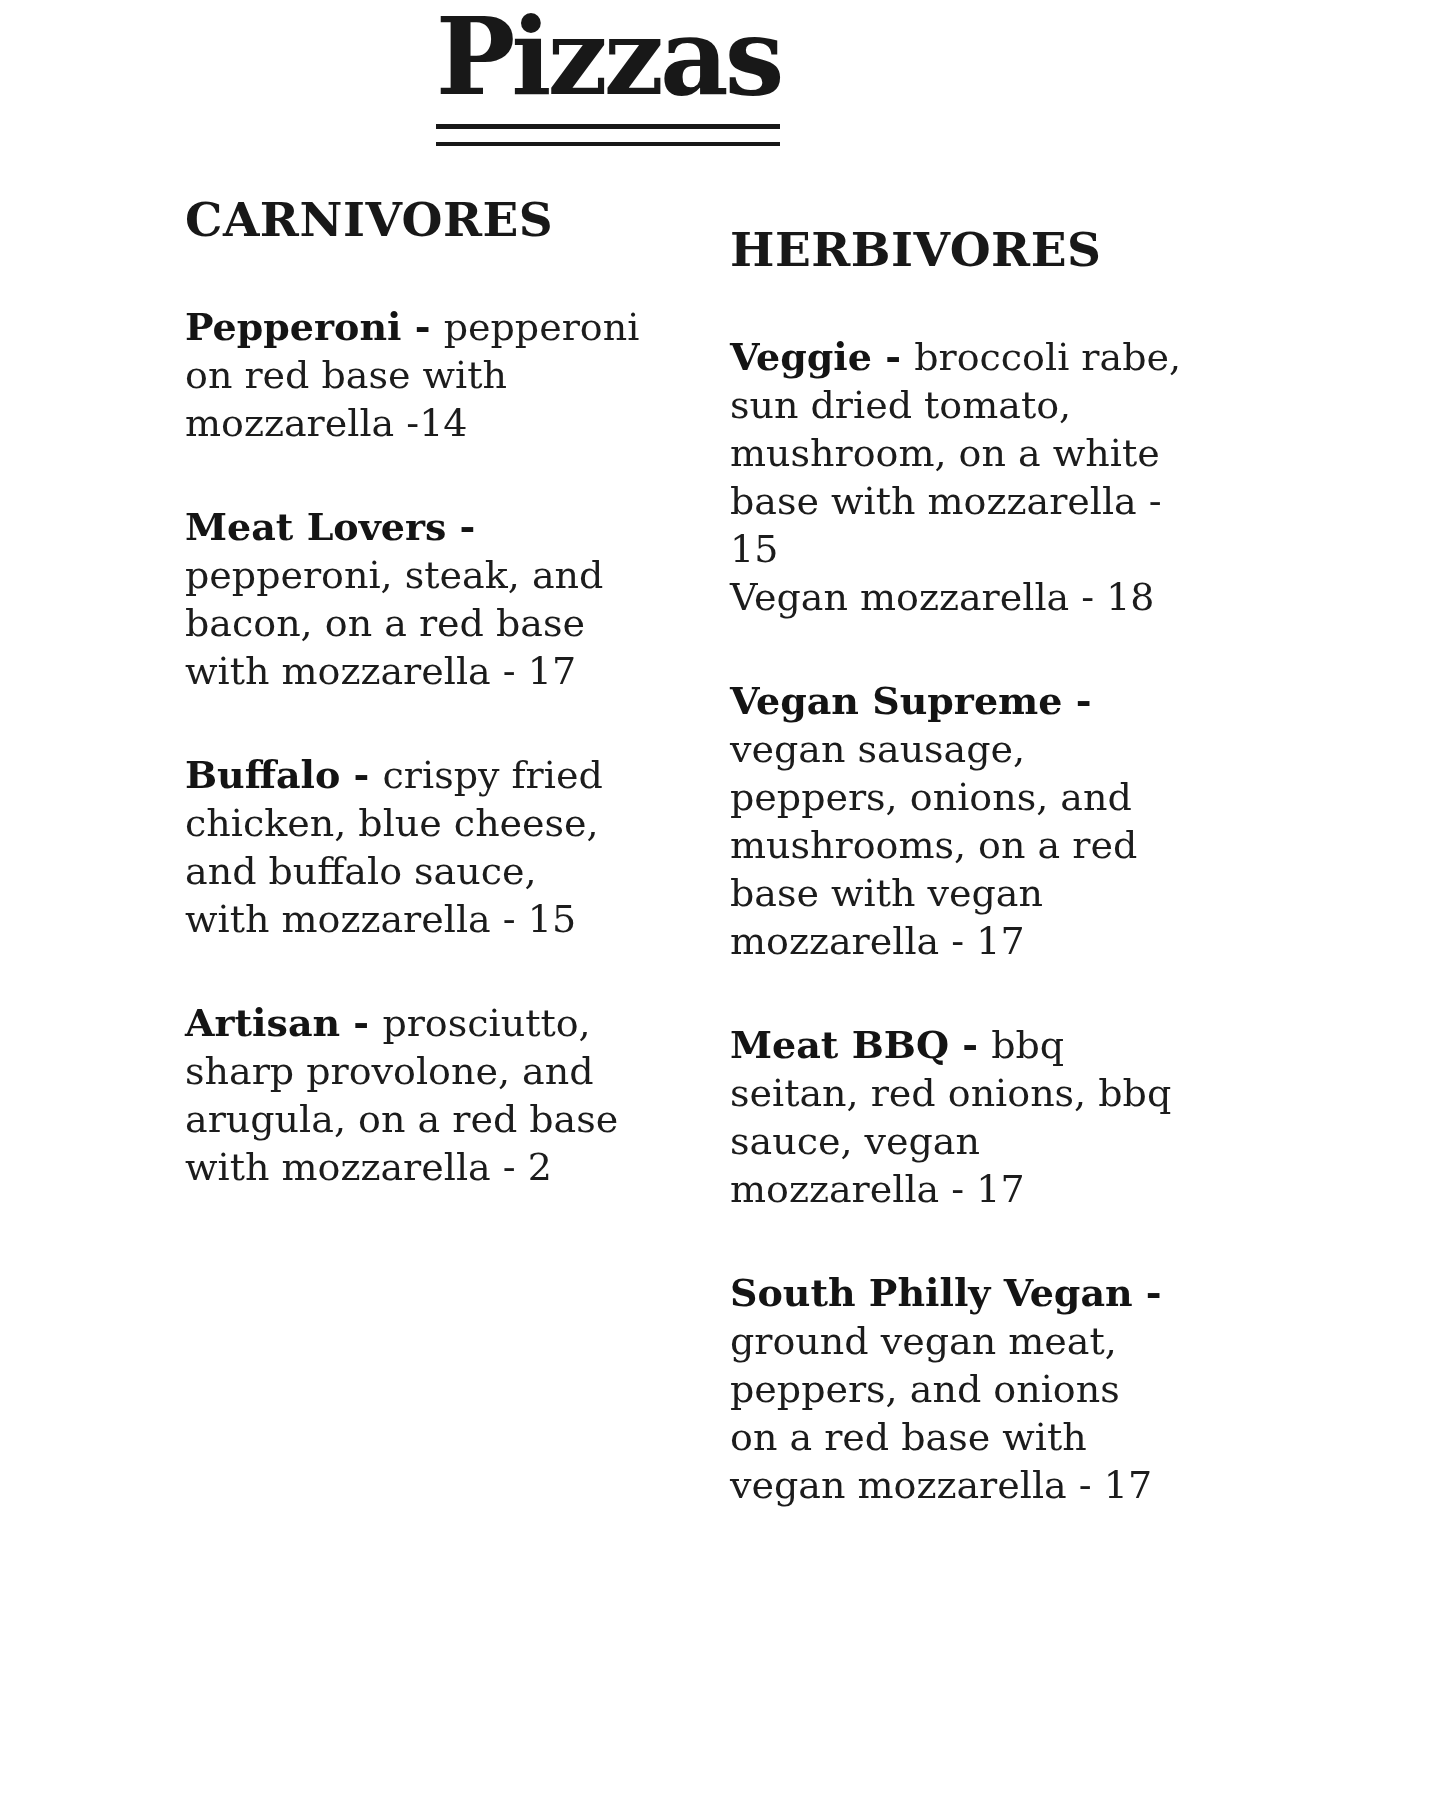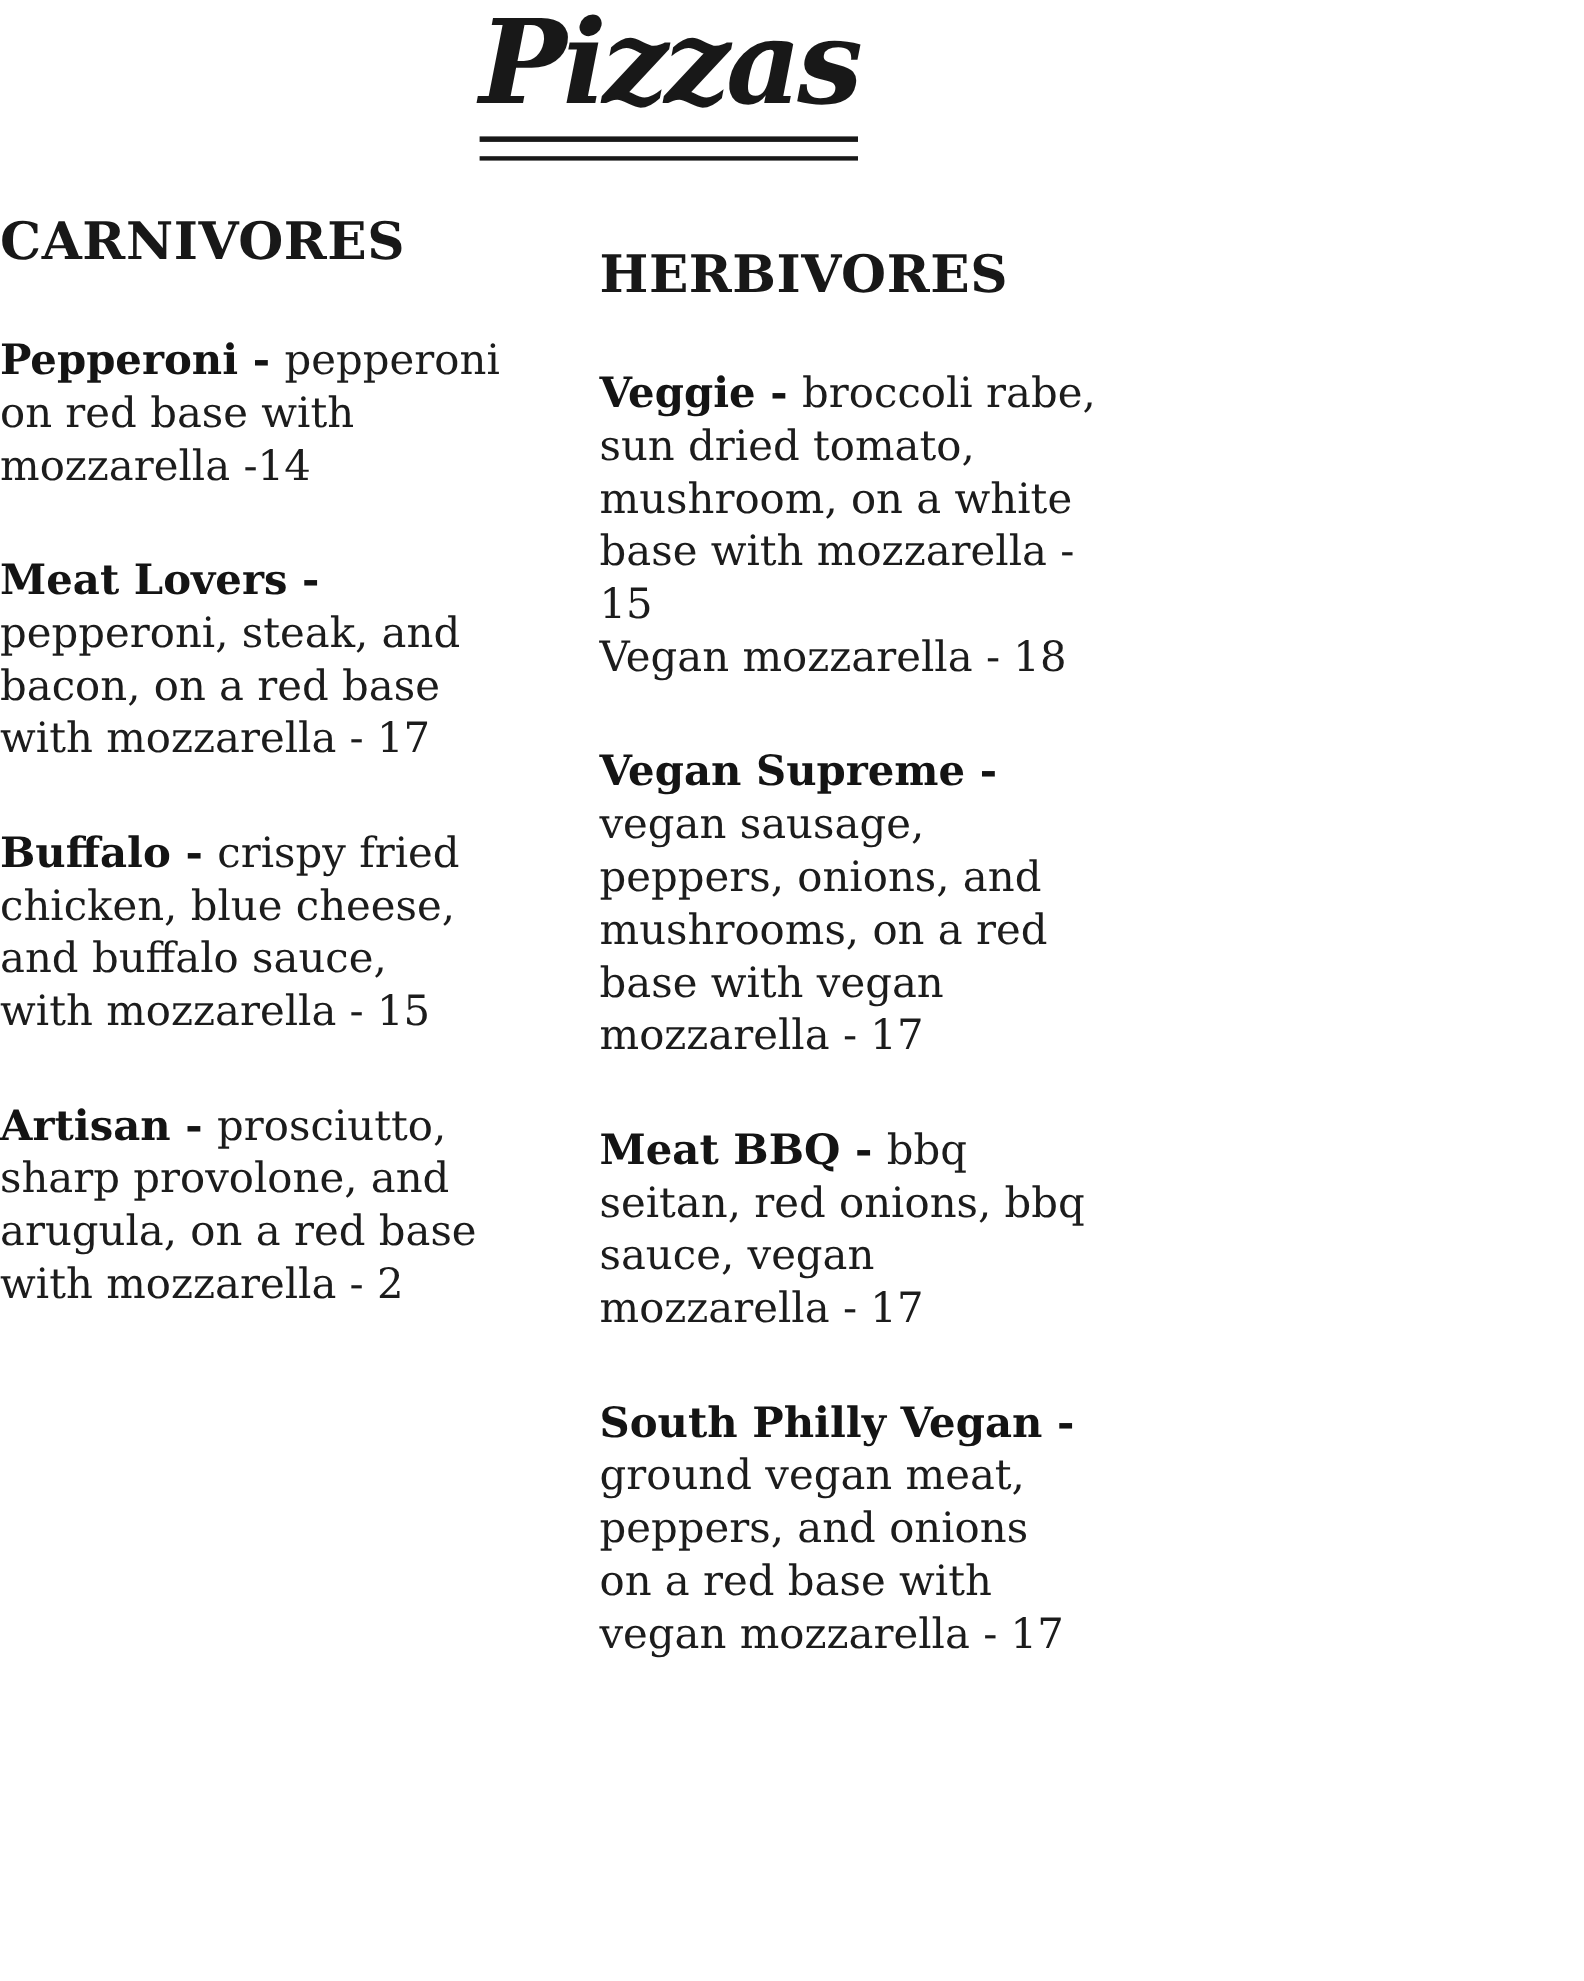--- a/index.html
+++ b/index.html
@@ -19,37 +19,37 @@
   header.menu-header {
     width: fit-content;
     margin: 0 auto;
     transform: translateX(-112px);
     text-align: center;
   }
   h1.title {
     margin: 0;
     padding-top: 2px;
     font-family: "DejaVu Serif", "Liberation Serif", serif;
-    font-style: italic;
     font-weight: 700;
     font-size: 106px;
     line-height: 1.04;
     letter-spacing: -4px;
     color: #181818;
   }
   .title-rule {
     width: 344px;
     height: 13px;
     border-top: 5px solid #181818;
     border-bottom: 4px solid #181818;
     margin: 12px auto 0;
   }
   .menu {
     display: flex;
     align-items: flex-start;
+    padding-left: 185px;
     margin-top: 46px;
   }
   .col {
     width: 492px;
     flex: 0 0 auto;
   }
   .col + .col {
     margin-left: 53px;
     margin-top: 30px;
   }

